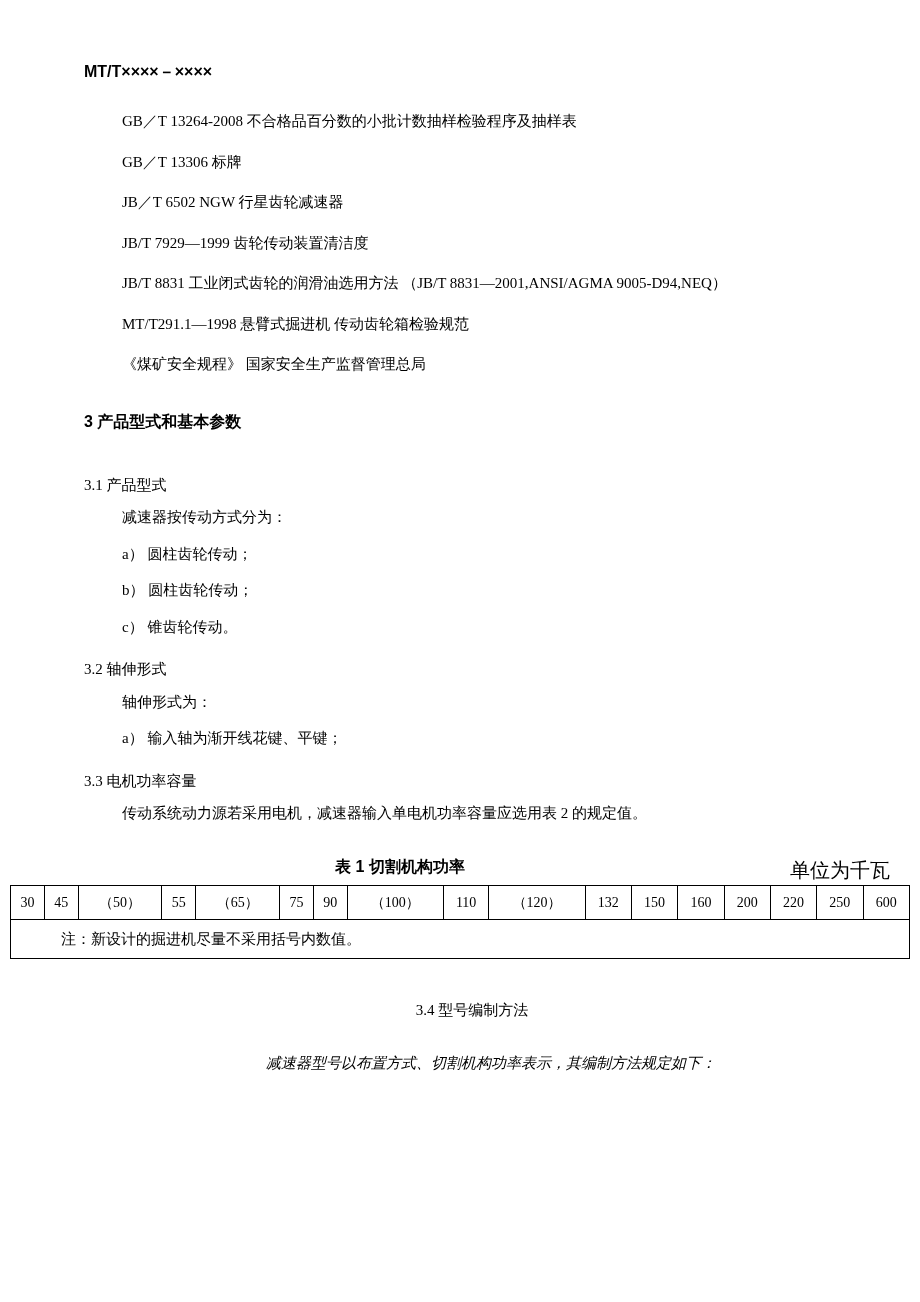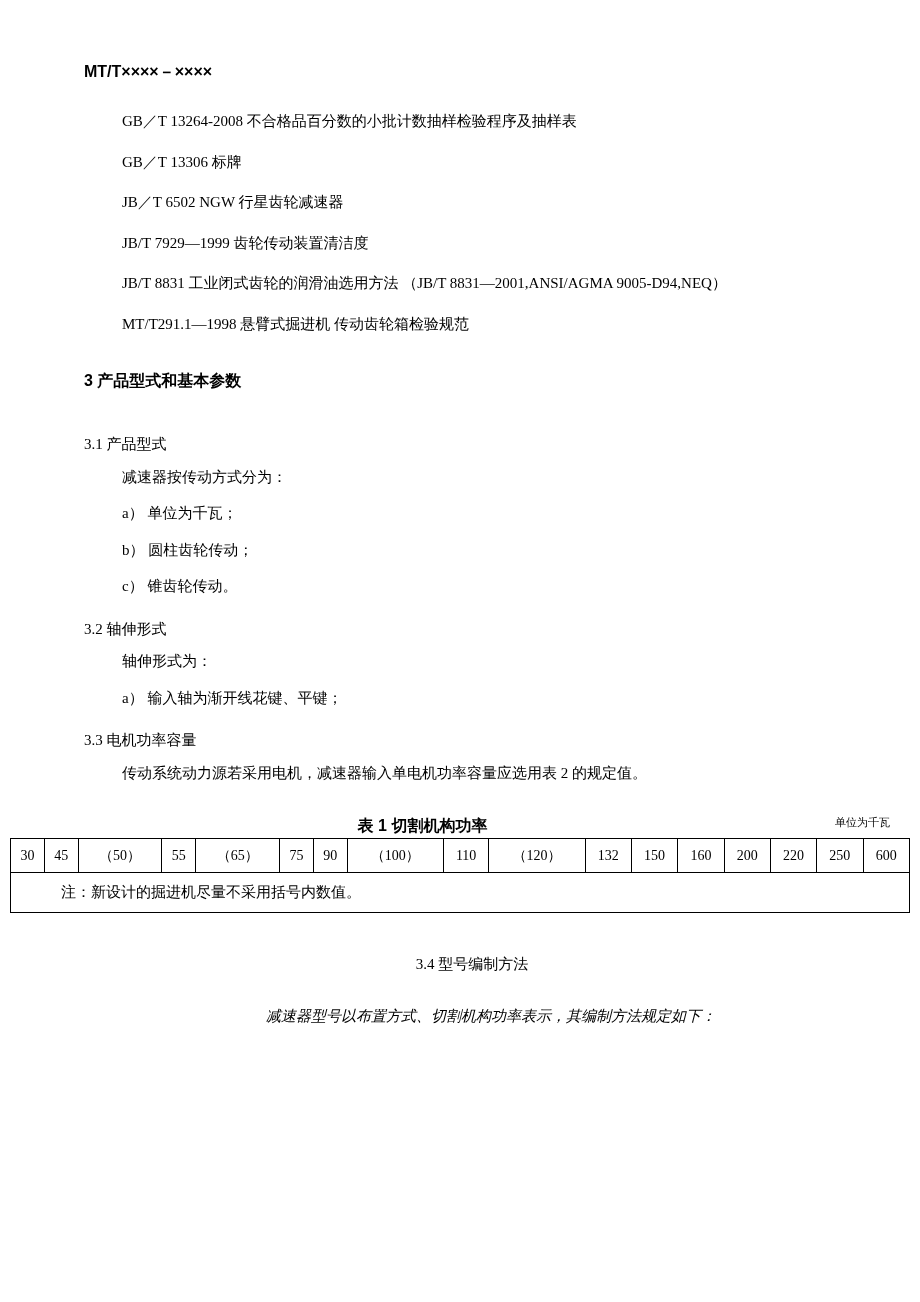--- a/index.html
+++ b/index.html
@@ -58,21 +58,21 @@
   }
   .table-caption-center {
     flex: 1;
     text-align: center;
     font-family: "SimHei", "黑体", sans-serif;
     font-weight: bold;
     font-size: 16px;
   }
   .table-unit {
     font-family: "SimSun", "宋体", serif;
-    font-size: 11px;
+    font-size: 20px;
     font-weight: normal;
     padding-right: 20px;
   }
   .outer-table-wrap {
     margin: 0 10px 0 10px;
   }
   table.power {
     border-collapse: collapse;
     width: 100%;
     font-size: 14px;
@@ -97,28 +97,29 @@
 
   <div class="doc-id">MT/T××××－××××</div>
 
   <div class="content">
     <p class="ref-line">GB／T 13264-2008  不合格品百分数的小批计数抽样检验程序及抽样表</p>
     <p class="ref-line">GB／T 13306  标牌</p>
     <p class="ref-line">JB／T 6502  NGW 行星齿轮减速器</p>
     <p class="ref-line">JB/T 7929—1999  齿轮传动装置清洁度</p>
     <p class="ref-line">JB/T 8831  工业闭式齿轮的润滑油选用方法 （JB/T 8831—2001,ANSI/AGMA 9005-D94,NEQ）</p>
     <p class="ref-line">MT/T291.1—1998  悬臂式掘进机  传动齿轮箱检验规范</p>
+    <p class="ref-line">《煤矿安全规程》 国家安全生产监督管理总局</p>
   </div>
 
   <div class="content">
     <div class="section-h">3  产品型式和基本参数</div>
 
     <div class="sub-h">3.1  产品型式</div>
     <p class="para">减速器按传动方式分为：</p>
-    <p class="list-item">a） 单位为千瓦；</p>
+    <p class="list-item">a） 圆柱齿轮传动；</p>
     <p class="list-item">b） 圆柱齿轮传动；</p>
     <p class="list-item">c） 锥齿轮传动。</p>
 
     <div class="sub-h">3.2  轴伸形式</div>
     <p class="para">轴伸形式为：</p>
     <p class="list-item">a） 输入轴为渐开线花键、平键；</p>
 
     <div class="sub-h">3.3  电机功率容量</div>
     <p class="para">传动系统动力源若采用电机，减速器输入单电机功率容量应选用表 2 的规定值。</p>
   </div>

